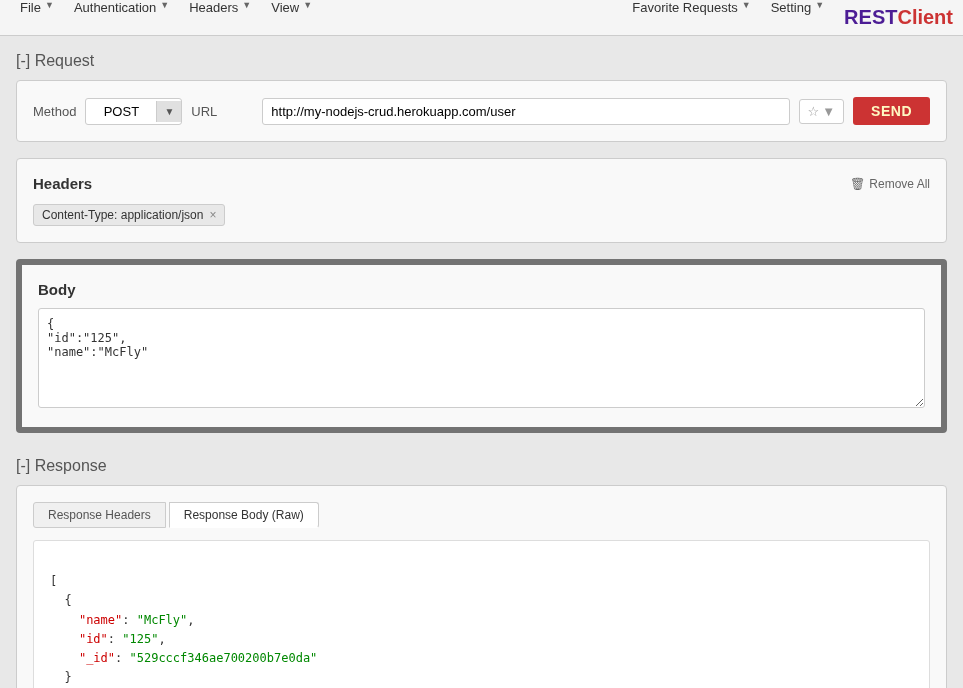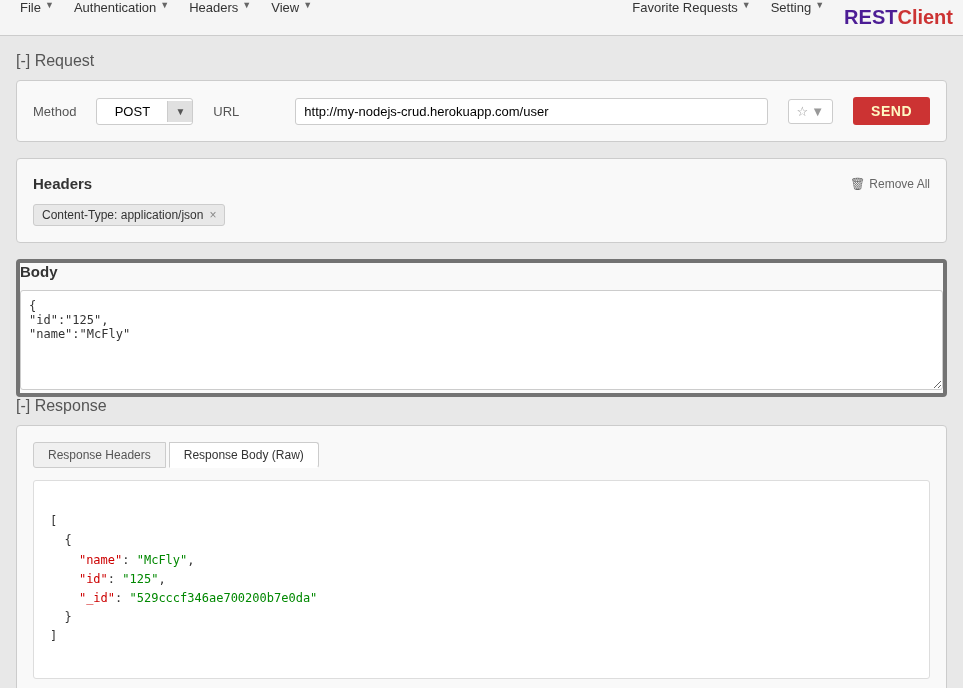--- a/index.html
+++ b/index.html
@@ -63,21 +63,21 @@
       background: #f9f9f9;
       border: 1px solid #ccc;
       border-radius: 4px;
       padding: 16px;
       margin-bottom: 16px;
     }
 
     .method-url-row {
       display: flex;
       align-items: center;
-      gap: 20px;
+      gap: 9px;
     }
 
     .method-label {
       color: #555;
       font-size: 13px;
     }
 
     .method-select-wrapper {
       display: flex;
       align-items: center;
@@ -196,23 +196,24 @@
 
     .tag-close {
       cursor: pointer;
       color: #888;
       font-size: 12px;
     }
 
     
     #body-panel {
       background: #f9f9f9;
-      border: 4px solid #737373;
+      border: 6px solid #737373;
       border-radius: 4px;
-      margin-bottom: 0;
+      padding: 16px;
+      margin-bottom: 24px;
     }
 
     .body-title {
       font-size: 15px;
       font-weight: bold;
       color: #333;
       margin-bottom: 10px;
     }
 
     .body-textarea {

